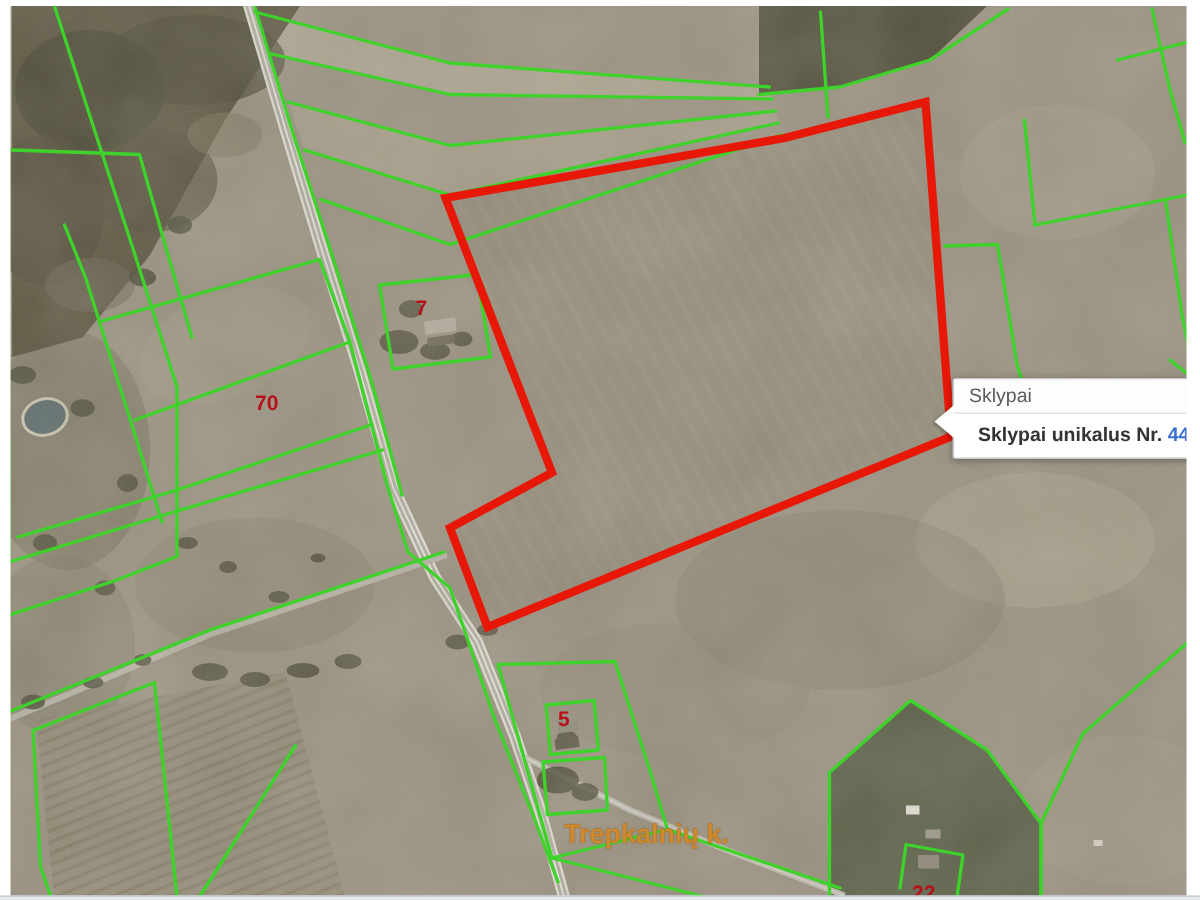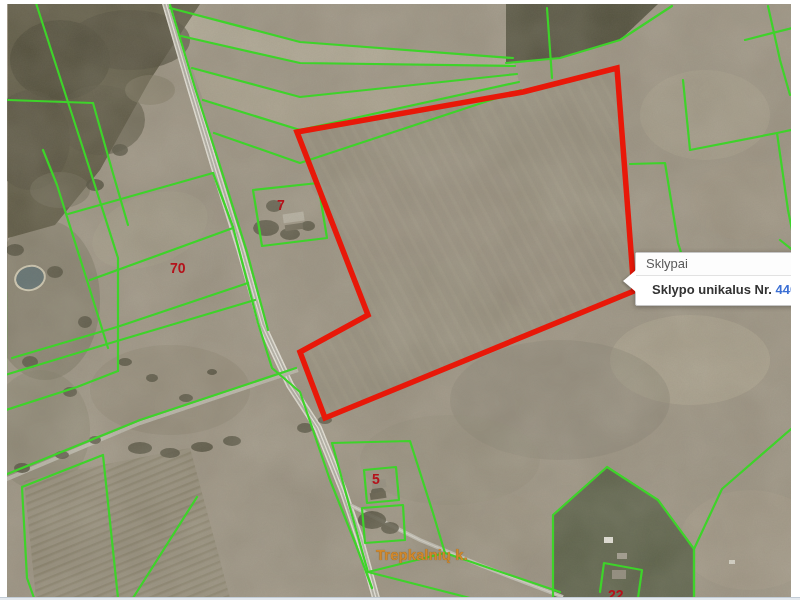--- a/index.html
+++ b/index.html
@@ -7,21 +7,21 @@
   .stage{position:relative;width:800px;height:600px;background:#fff;}
   .stage svg{position:absolute;left:0;top:0;display:block;}
 
   
   .gl{fill:none;stroke:var(--boundary-green,#3ed32a);stroke-width:2.2;stroke-linejoin:round;stroke-linecap:round;}
   .sel{fill:none;stroke:var(--selection-red,#e81809);stroke-width:5.5;stroke-linejoin:miter;}
 
   
   .maplabel{position:absolute;font-weight:bold;font-size:14px;color:var(--label-red,#b5121b);
     letter-spacing:0;z-index:20;white-space:nowrap;}
-  .village{position:absolute;font-weight:bold;font-size:15px;color:var(--village-orange,#d0882c);
+  .village{position:absolute;font-weight:bold;font-size:18px;color:var(--village-orange,#d0882c);
     text-shadow:0 0 1px #7d5210;z-index:20;white-space:nowrap;}
 
   
   .popup{position:absolute;left:635px;top:252px;width:175px;z-index:30;background:#fff;
     border:1px solid #c6c6c6;border-radius:2px;box-shadow:0 1px 5px rgba(0,0,0,.3);}
   .popup-header{height:22px;line-height:22px;padding:0 10px;font-size:13px;color:#5a5a5a;
     border-bottom:1px solid #e2e2e2;background:#fdfdfd;}
   .popup-body{padding:6px 8px 8px 16px;font-size:13px;font-weight:bold;color:#333;white-space:nowrap;}
   .popup-value{color:var(--link-blue,#3b6fd4);cursor:pointer;}
   .popup-arrow{position:absolute;left:-13px;top:17px;width:0;height:0;
@@ -208,21 +208,21 @@
   <div class="maplabel" style="left:170px;top:260px;">70</div>
   <div class="maplabel" style="left:277px;top:197px;">7</div>
   <div class="maplabel" style="left:372px;top:471px;">5</div>
   <div class="maplabel" style="left:608px;top:587px;">22</div>
   <div class="village" style="left:376px;top:546px;">Trepkalnių k.</div>
 
   <div class="popup">
     <div class="popup-arrow"></div>
     <div class="popup-header">Sklypai</div>
     <div class="popup-body">
-      <span class="popup-label">Sklypo unikalus Nr.</span>
+      <span class="popup-label">Sklypai unikalus Nr.</span>
       <span class="popup-value">4400-30</span>
     </div>
   </div>
 
   <div class="margin m-left"></div>
   <div class="margin m-top"></div>
   <div class="margin m-right"></div>
   <div class="margin m-bottom"></div>
 </div>
 

